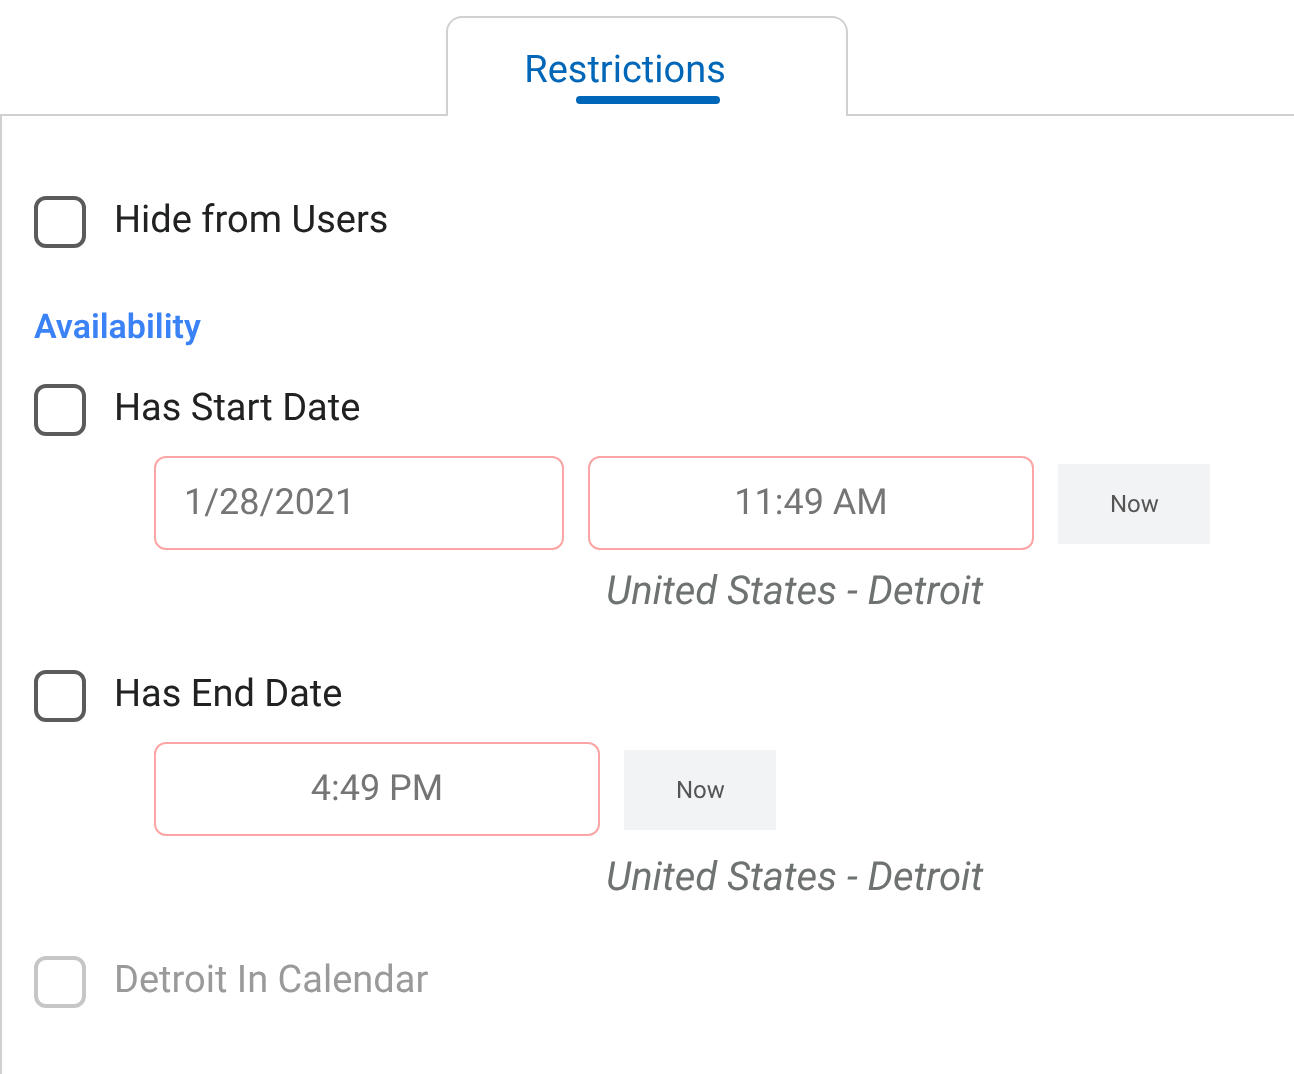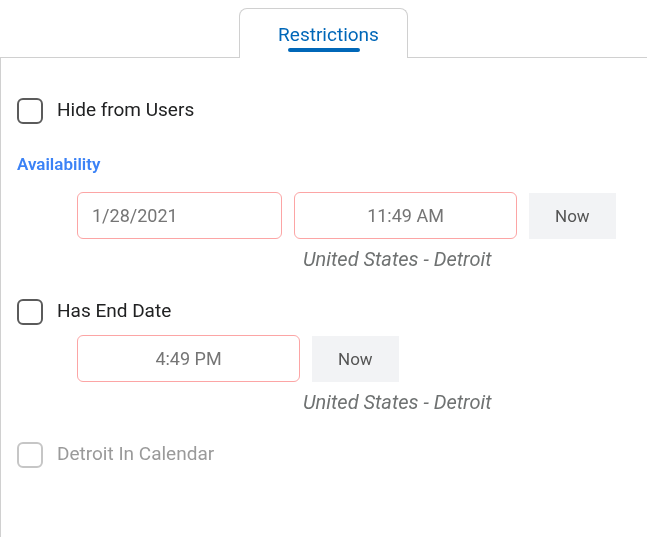--- a/index.html
+++ b/index.html
@@ -22,21 +22,21 @@
       display: flex;
       justify-content: center;
       position: relative;
       z-index: 2;
     }
     .tab {
       background: #fff;
       border: 1px solid #d0d0d0;
       border-bottom: none;
       border-radius: 8px 8px 0 0;
-      padding: 14px 28px 12px 38px;
+      padding: 14px 60px 12px 38px;
       color: #0067b8;
       font-size: 19px;
       font-weight: 400;
       cursor: pointer;
       position: relative;
       display: flex;
       flex-direction: column;
       align-items: center;
     }
     .tab-underline {
@@ -116,21 +116,21 @@
       width: 205px;
     }
     .text-input.time-input {
       width: 223px;
       text-align: center;
     }
     .now-btn {
       background: #f2f3f5;
       border: none;
       color: #555;
-      font-size: 17px;
+      font-size: 12px;
       padding: 13px 26px;
       cursor: pointer;
       font-family: inherit;
       text-align: center;
     }
     .timezone {
       margin-left: 286px;
       margin-top: 8px;
       font-style: italic;
       color: #6f7272;
@@ -151,20 +151,24 @@
   <div class="panel">
 
     <div class="check-row">
       <div class="checkbox"></div>
       <span class="check-label">Hide from Users</span>
     </div>
 
     <div class="section-header">Availability</div>
 
     <div class="date-group">
+      <div class="check-row">
+        <div class="checkbox"></div>
+        <span class="check-label">Has Start Date</span>
+      </div>
       <div class="input-row">
         <input type="text" class="text-input date-input" placeholder="1/28/2021" style="">
         <input type="text" class="text-input time-input" placeholder="11:49 AM" style="">
         <button class="now-btn">Now</button>
       </div>
       <div class="timezone">United States - Detroit</div>
     </div>
 
     <div class="date-group">
       <div class="check-row">

